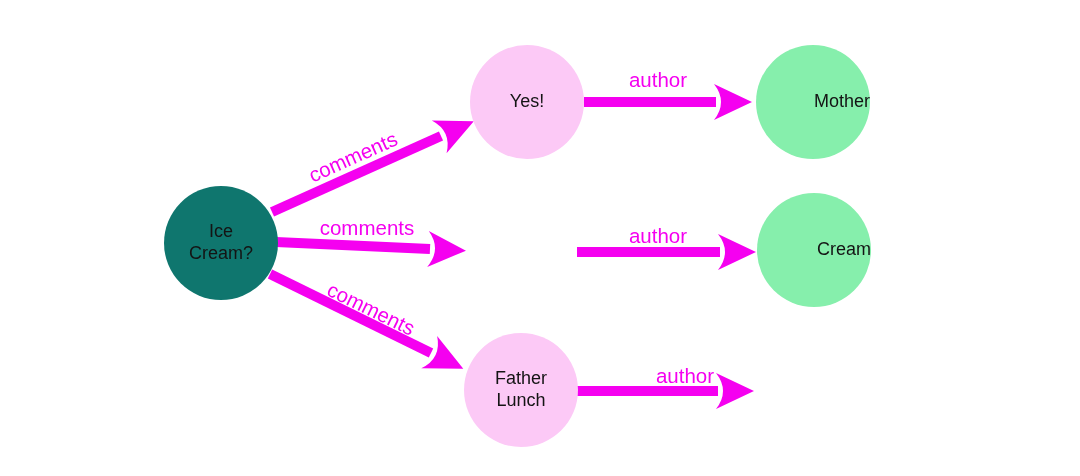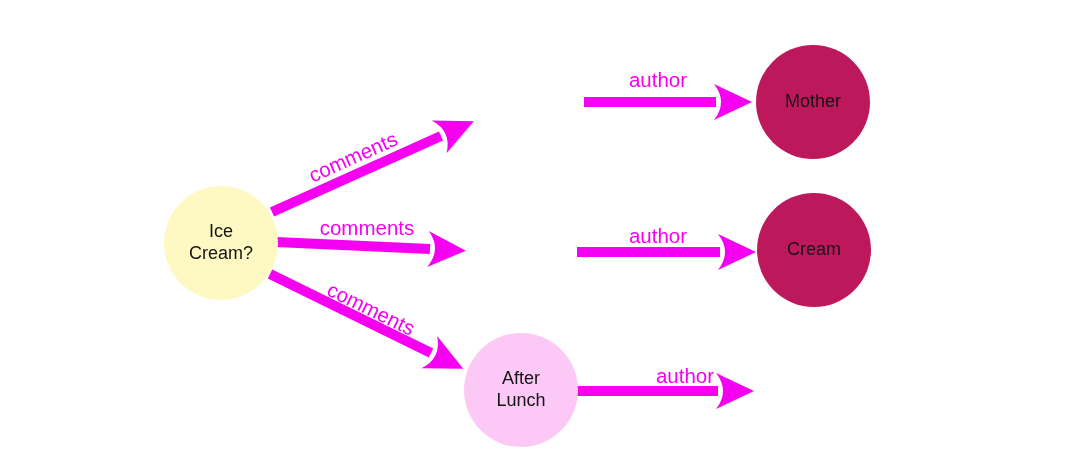--- a/index.html
+++ b/index.html
@@ -31,23 +31,23 @@
     align-items: center;
     justify-content: center;
     text-align: center;
     color: #141414;
     font-size: 18px;
     line-height: 1.22;
   }
   .node .node-label {
     max-width: 82px;
   }
-  .node-question { background: #fef9c3; }
+  .node-question { background: #0f766e; }
   .node-answer   { background: #fcc9f6; }
-  .node-person   { background: #be185d; }
+  .node-person   { background: #86efac; justify-content: flex-end; }
 
   .edge-label {
     position: absolute;
     color: #f500f0;
     font-size: 20.5px;
     white-space: nowrap;
     transform: translate(-50%, -50%) rotate(var(--rot, 0deg));
   }
 
   
@@ -85,24 +85,27 @@
       <line x1="584" y1="102" x2="716" y2="102" marker-end="url(#arrowhead)"></line>
       <line x1="577" y1="252" x2="720" y2="252" marker-end="url(#arrowhead)"></line>
       <line x1="577" y1="391" x2="718" y2="391" marker-end="url(#arrowhead)"></line>
     </g>
   </svg>
 
   <div class="node node-question" id="node-ice-cream">
     <span class="node-label">Ice Cream?</span>
   </div>
 
+  <div class="node node-answer" id="node-yes">
+    <span class="node-label">Yes!</span>
+  </div>
 
 
   <div class="node node-answer" id="node-after-lunch">
-    <span class="node-label">After Lunch</span>
+    <span class="node-label">Father Lunch</span>
   </div>
 
   <div class="node node-person" id="node-mother">
     <span class="node-label">Mother</span>
   </div>
 
   <div class="node node-person" id="node-child">
     <span class="node-label">Cream</span>
   </div>
 

